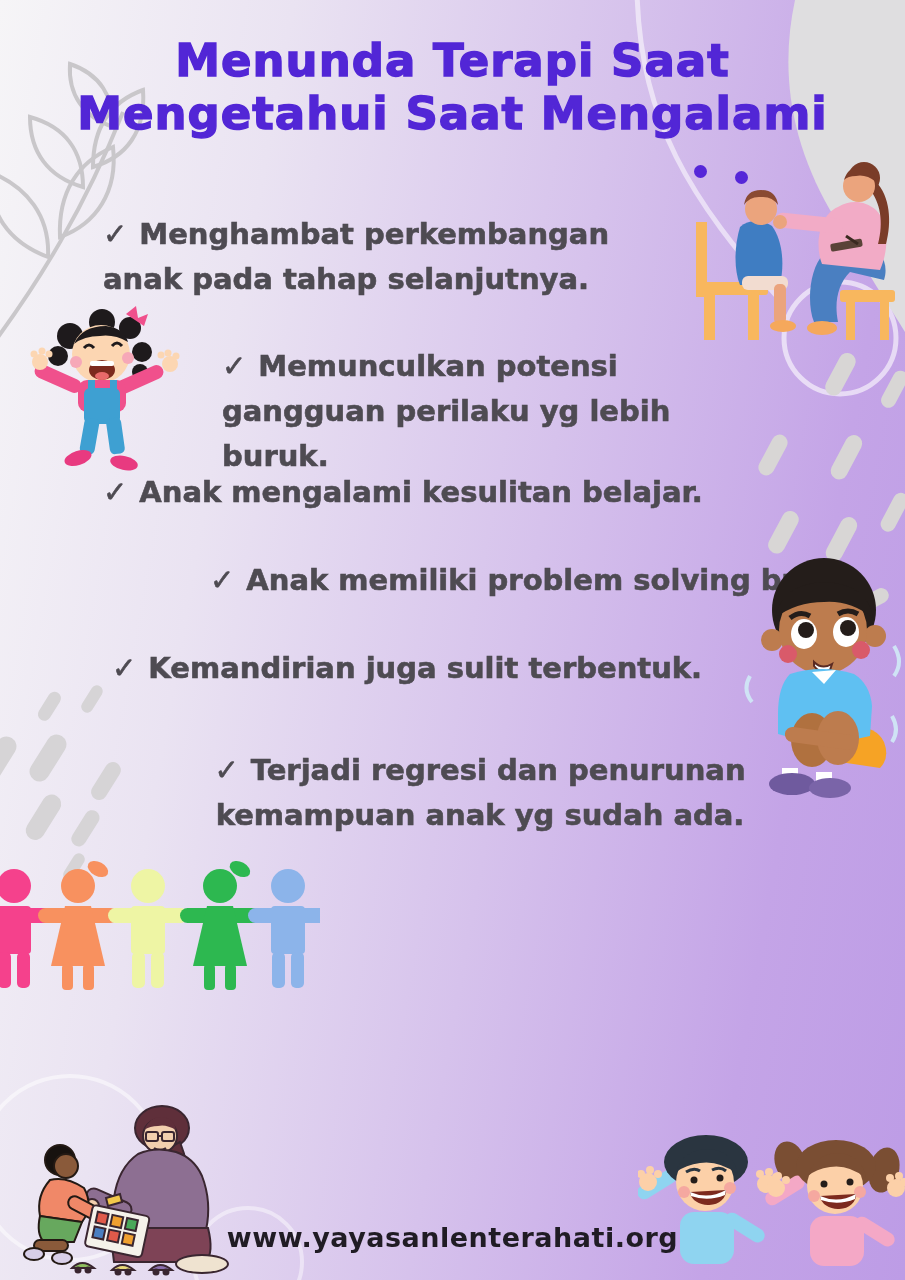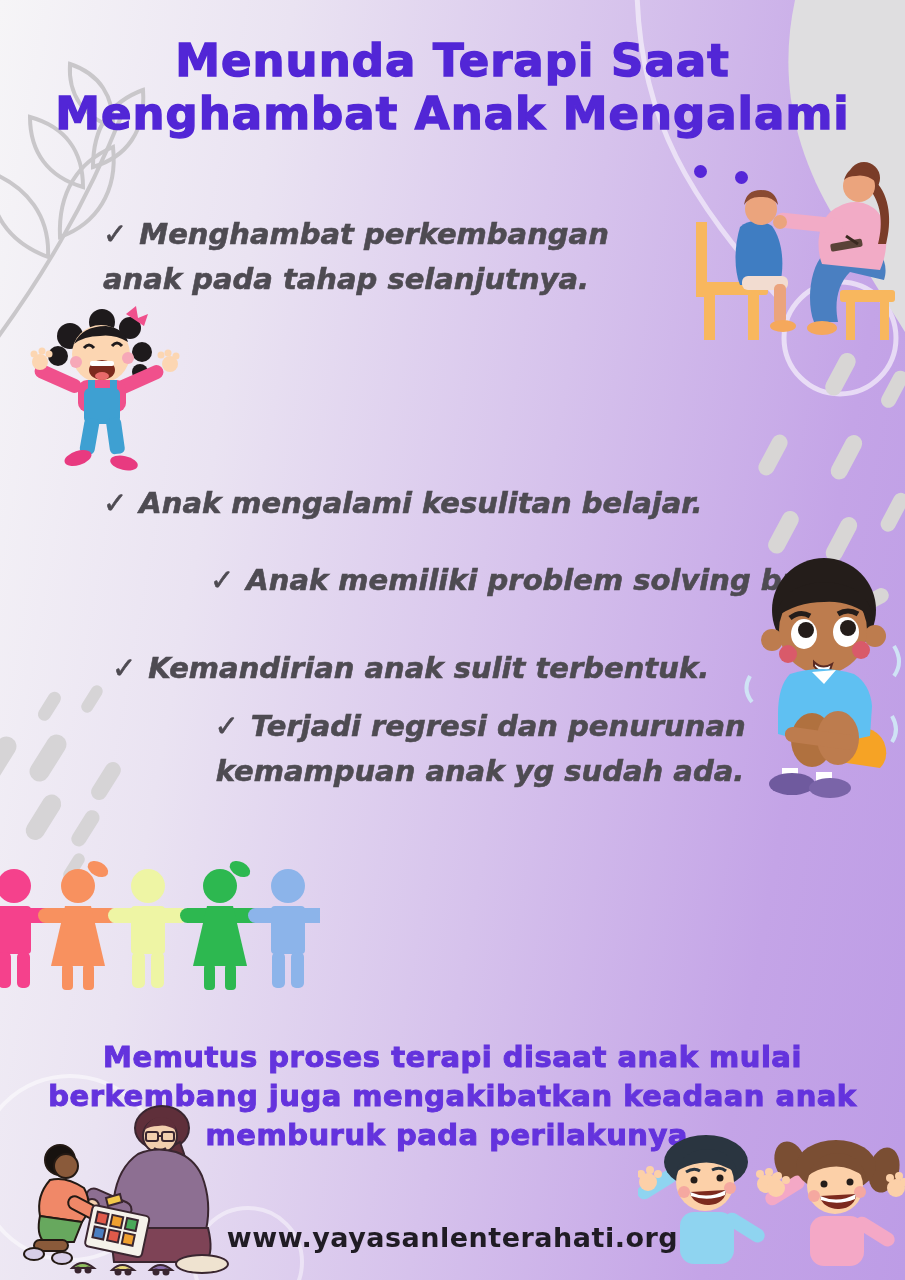--- a/index.html
+++ b/index.html
@@ -11,30 +11,30 @@
   .abs{position:absolute;}
   svg{display:block;}
   
   .title{
     left:0;top:34px;width:100%;text-align:center;
     color:#5226d6;font-size:45px;font-weight:bold;line-height:53px;
     letter-spacing:1px;-webkit-text-stroke:1.4px #5226d6;
   }
   
   .check-item{
-    color:#4e4b52;font-size:29px;font-weight:bold;line-height:45px;font-style:italic;
+    color:#4e4b52;font-size:29px;font-weight:bold;line-height:45px;
     -webkit-text-stroke:0.6px #4e4b52;
   }
   .check{margin-right:12px;}
   .item1{left:103px;top:212px;width:580px;}
   .item2{left:222px;top:344px;width:500px;}
-  .item3{left:103px;top:470px;width:700px;margin-top:11px;}
+  .item3{left:103px;top:470px;width:700px;}
   .item4{left:210px;top:558px;width:680px;}
   .item5{left:112px;top:646px;width:640px;}
-  .item6{left:200px;top:704px;width:560px;text-align:center;}
+  .item6{left:200px;top:748px;width:560px;text-align:center;}
   .item7{left:340px;top:890px;width:480px;}
   
   .footer-note{
     left:0;top:1038px;width:100%;text-align:center;
     color:#6433dd;font-size:29px;font-weight:bold;line-height:39px;
     -webkit-text-stroke:1px #6433dd;letter-spacing:0.5px;
   }
   .website{
     left:0;top:1222px;width:100%;text-align:center;
     color:#201c24;font-size:27px;font-weight:bold;letter-spacing:0.5px;
@@ -97,44 +97,42 @@
       <rect x="0" y="92" width="20" height="52" rx="10" transform="rotate(32 10 118)"></rect>
       <rect x="80" y="210" width="12" height="30" rx="6" transform="rotate(32 86 225)"></rect>
     </svg>
   </div>
 
   <div class="abs purple-dot" style="left:694px;top:165px;"></div>
   <div class="abs purple-dot" style="left:735px;top:171px;"></div>
 
   <div class="abs title">
     <div>Menunda Terapi Saat</div>
-    <div>Menghambat Anak Mengalami</div>
+    <div>Mengetahui Saat Mengalami</div>
   </div>
 
   <div class="abs check-item item1">
     <span class="check">✓</span><span>Menghambat perkembangan anak pada tahap selanjutnya.</span>
   </div>
+  <div class="abs check-item item2">
+    <span class="check">✓</span><span>Memunculkan potensi gangguan perilaku yg lebih buruk.</span>
+  </div>
   <div class="abs check-item item3">
     <span class="check">✓</span><span>Anak mengalami kesulitan belajar.</span>
   </div>
   <div class="abs check-item item4">
     <span class="check">✓</span><span>Anak memiliki problem solving buruk.</span>
   </div>
   <div class="abs check-item item5">
-    <span class="check">✓</span><span>Kemandirian anak sulit terbentuk.</span>
+    <span class="check">✓</span><span>Kemandirian juga sulit terbentuk.</span>
   </div>
   <div class="abs check-item item6">
     <span class="check">✓</span><span>Terjadi regresi dan penurunan kemampuan anak yg sudah ada.</span>
   </div>
 
-  <div class="abs footer-note">
-    <div>Memutus proses terapi disaat anak mulai</div>
-    <div>berkembang juga mengakibatkan keadaan anak</div>
-    <div>memburuk pada perilakunya.</div>
-  </div>
 
   <div class="abs website">www.yayasanlenterahati.org</div>
 
   <div class="abs" style="left:688px;top:152px;">
     <svg width="217" height="190" viewBox="0 0 217 190">
       <g>
         <rect x="8" y="70" width="11" height="75" fill="#f8b75e"></rect>
         <rect x="8" y="130" width="72" height="13" rx="3" fill="#f8b75e"></rect>
         <rect x="16" y="142" width="11" height="46" fill="#f8b75e"></rect>
         <rect x="60" y="142" width="11" height="46" fill="#f8b75e"></rect>

